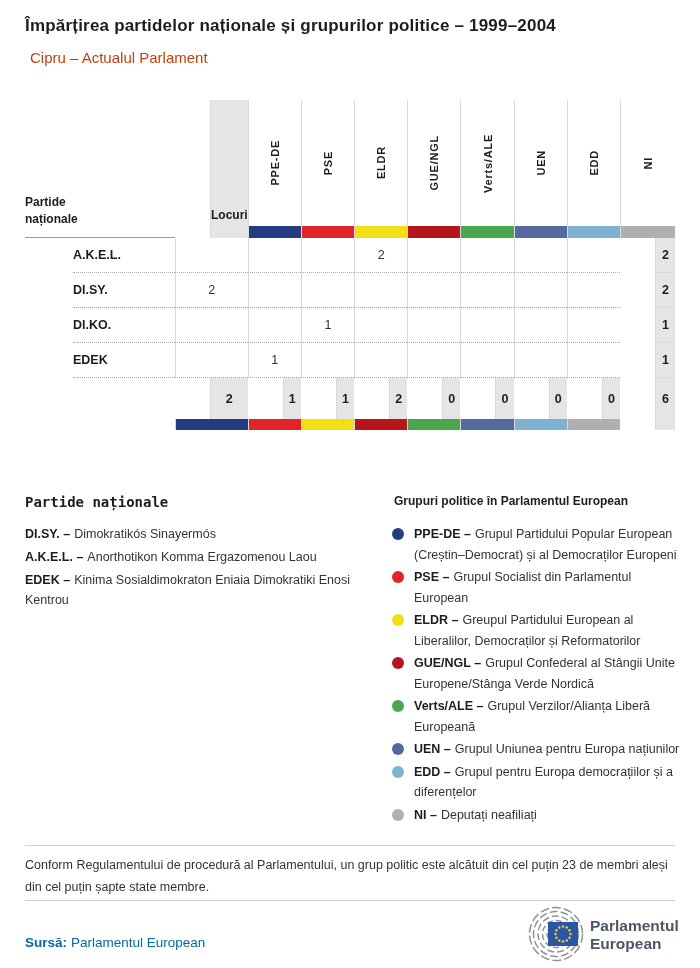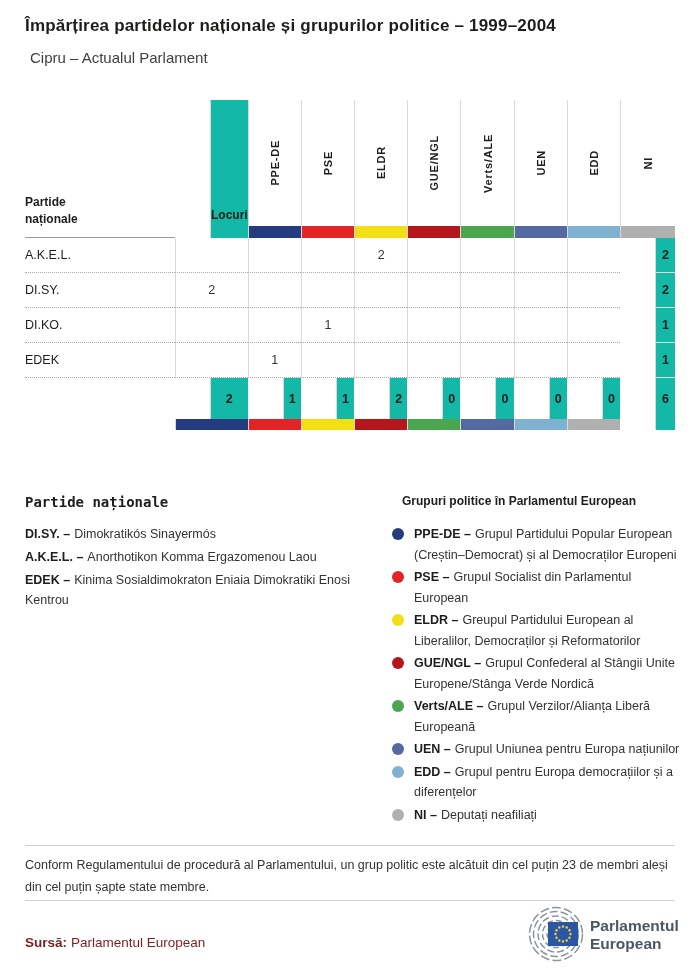--- a/index.html
+++ b/index.html
@@ -1,59 +1,59 @@
 <!DOCTYPE html>
 <html><head>
 <meta charset="utf-8">
 <style>
   html,body{margin:0;padding:0;background:#fff;}
   body{font-family:"Liberation Sans", sans-serif; color:#1d1d1b;}
   .page{position:relative;width:700px;height:968px;background:#fff;overflow:hidden;padding-left:20px;}
 
   .title{position:absolute;left:25px;top:16px;font-size:17px;font-weight:700;letter-spacing:.2px;}
-  .subtitle{position:absolute;left:30px;top:49px;font-size:15px;font-weight:400;color:#404040;}
+  .subtitle{position:absolute;left:30px;top:49px;font-size:15px;font-weight:400;color:#c2410c;}
 
   
   .ptable{position:absolute;left:25px;top:100px;width:650px;
           display:grid;grid-template-columns:150px repeat(8,1fr) 55px;
           grid-template-rows:126px 12px repeat(4,35px) 41px 11px;}
   .cell{position:relative;box-sizing:border-box;}
   .vline{border-left:1px solid #d9d9d9;}
-  .graybg{background:#14b8a6;margin-left:35px;}
+  .graybg{background:#e5e5e5;margin-left:35px;}
   .corner{grid-row:1 / 3;border-bottom:1px solid #9b9b9b;}
   .corner span{position:absolute;left:0;bottom:9px;width:80px;font-size:12px;font-weight:700;line-height:17px;}
   .hcell{display:flex;align-items:center;justify-content:center;}
   .vtext{writing-mode:vertical-rl;transform:rotate(180deg);font-size:11px;font-weight:700;letter-spacing:.07em;white-space:nowrap;}
   .locuri-head{grid-row:1 / 3;display:flex;align-items:flex-end;justify-content:center;
                padding-bottom:16px;font-size:12px;font-weight:700;}
   .barcell .bar{width:100%;height:100%;}
-  .rowlabel{display:flex;align-items:center;font-size:12.5px;font-weight:400;}
+  .rowlabel{display:flex;align-items:center;font-size:12.5px;font-weight:700;margin-left:48px;}
   .val{display:flex;align-items:center;justify-content:center;font-size:12.5px;color:#333;}
   .dotted{border-bottom:1px dotted #a8a8a8;}
   .soldiv{border-bottom:1px solid #dcdcdc;}
   .bold{font-weight:700;color:#1d1d1b;}
 
   
   .legend-parties{position:absolute;left:25px;top:494px;width:340px;}
   .legend-parties h3{margin:0 0 14px 0;font-family:"DejaVu Sans Mono", monospace;font-size:14px;font-weight:700;}
   .lp-item{font-size:12.5px;line-height:20px;margin-bottom:3px;color:#333;}
   .lp-abbr{font-weight:700;color:#1d1d1b;margin-right:4px;}
 
   .legend-groups{position:absolute;left:390px;top:494px;width:296px;}
-  .legend-groups h3{margin:0 0 16px 12px;font-size:12px;font-weight:700;}
+  .legend-groups h3{margin:0 0 16px 4px;font-size:12px;font-weight:700;}
   .lg-item{display:flex;margin-bottom:2px;}
   .lg-dot{flex:none;width:12px;height:12px;border-radius:50%;margin:4px 10px 0 2px;}
   .lg-text{font-size:12.5px;line-height:20.5px;color:#333;}
   .lg-abbr{font-weight:700;color:#1d1d1b;margin-right:4px;}
 
   
   .div1{position:absolute;left:25px;top:845px;width:650px;border-top:1px solid #cfcfcf;}
   .footnote{position:absolute;left:25px;top:854px;width:650px;font-size:12.5px;line-height:22px;color:#333;}
   .div2{position:absolute;left:25px;top:900px;width:650px;border-top:1px solid #cfcfcf;}
-  .source{position:absolute;left:25px;top:935px;font-size:13.5px;color:#7f1d1d;}
+  .source{position:absolute;left:25px;top:935px;font-size:13.5px;color:#0369a1;}
   .source b{margin-right:4px;}
   .logo{position:absolute;left:512px;top:905px;}
   .logo text{font-family:"Liberation Sans", sans-serif;font-weight:700;fill:#4d5763;font-size:15.5px;}
 </style>
 </head>
 <body>
 
 <div class="page">
 
   <div class="title">Împărțirea partidelor naționale și grupurilor politice – 1999–2004</div>

